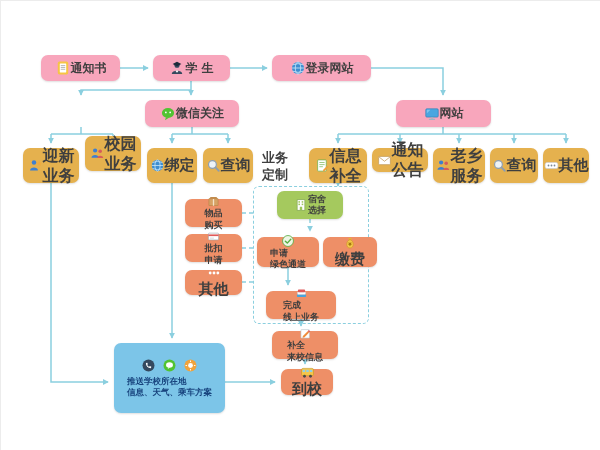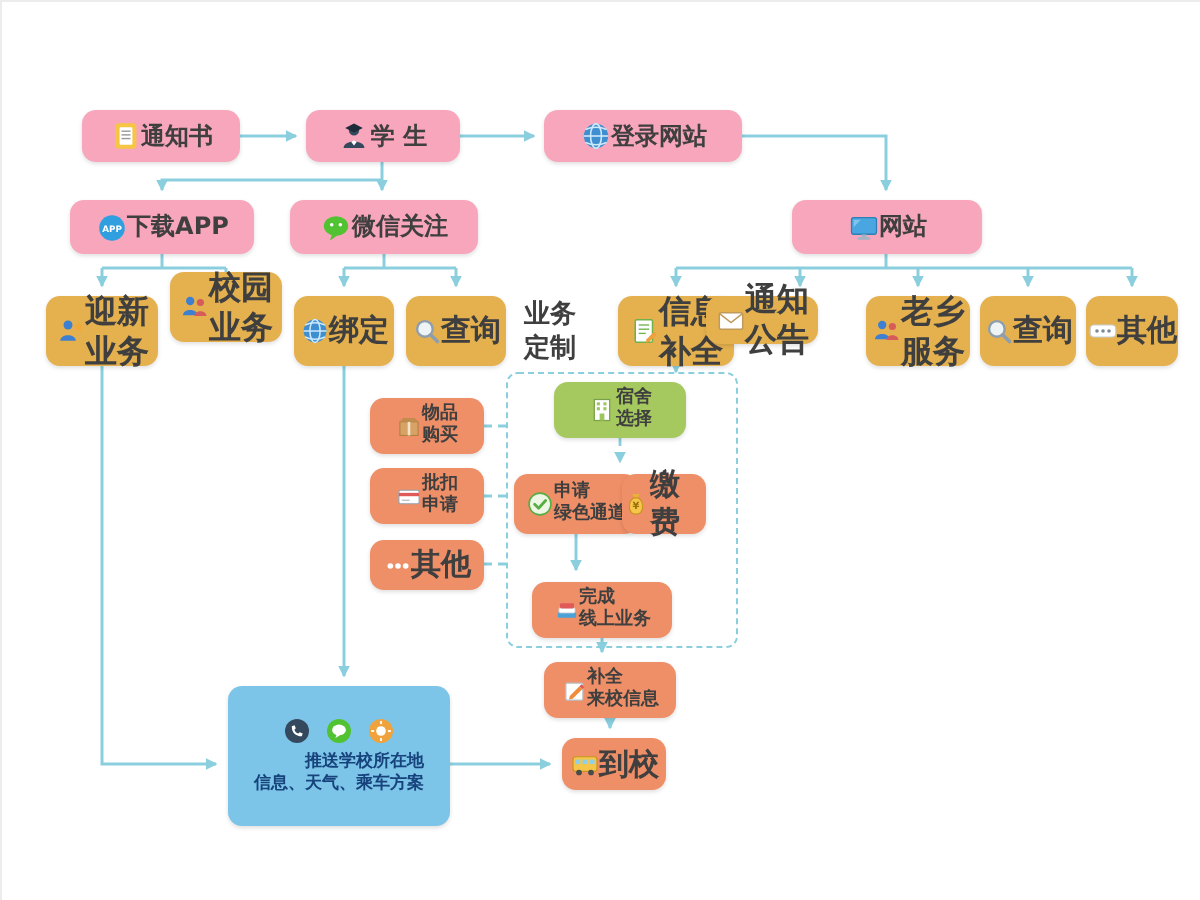--- a/index.html
+++ b/index.html
@@ -3,34 +3,34 @@
 <meta charset="utf-8">
 <style>
   html,body{margin:0;padding:0;}
   body{font-family:"DejaVu Sans","Liberation Sans",sans-serif;background:#fff;}
   #canvas{position:relative;width:600px;height:450px;background:#fff;border:1px solid #ececec;overflow:hidden;}
   .overlay{position:absolute;left:0;top:0;z-index:1;}
   .node{position:absolute;z-index:2;display:flex;align-items:center;justify-content:center;gap:0;
         border-radius:7px;color:var(--text,#3f3f3f);font-weight:bold;box-shadow:0 1px 2px rgba(0,0,0,.13);}
   .pink{background:var(--pink,#f8a6bc);}
   .gold{background:var(--gold,#e5b14e);}
-  .orange{background:var(--orange,#ee8f67);}
+  .orange{background:var(--orange,#ee8f67);flex-direction:column;}
   .green{background:var(--green,#a5c95e);}
   .blue{background:var(--blue,#7cc5e8);}
   .l1{font-size:12px;}
   .l1s{font-size:15px;}
   .l2{font-size:16px;line-height:1.25;text-align:right;}
   .l2s{font-size:9px;line-height:1.25;text-align:left;}
   .dashed-box{position:absolute;left:252px;top:185px;width:114px;height:136px;
         border:1.5px dashed var(--arrow,#8bcfdf);border-radius:6px;z-index:0;}
   .customize{position:absolute;left:251px;top:149px;width:46px;z-index:2;font-size:13px;font-weight:bold;
         color:var(--text,#3f3f3f);text-align:center;line-height:1.3;}
   .bluebox{flex-direction:column;gap:3px;padding:5px 4px;}
   .icon-row{display:flex;gap:6px;align-items:center;justify-content:center;}
-  .blue-text{font-size:8.5px;line-height:1.35;color:var(--blue-text,#17437d);text-align:right;font-weight:bold;}
+  .blue-text{font-size:8.5px;line-height:1.35;color:var(--blue-text,#17437d);text-align:left;font-weight:bold;}
   .ic{flex:0 0 auto;display:block;}
   .defs{position:absolute;width:0;height:0;overflow:hidden;}
 </style>
 </head>
 <body>
 
 <svg class="defs" aria-hidden="true">
   <defs>
     <symbol id="sym-doc" viewBox="0 0 20 20">
       <rect x="3.5" y="2" width="13" height="16" rx="2" fill="#f6c544"></rect>
@@ -228,26 +228,20 @@
       </svg>
     <span class="l1">学 生</span>
   </div>
   <div class="node pink" style="left:271px;top:54px;width:99px;height:26px">
     <svg class="ic" width="16" height="16">
         <use href="#sym-globe"></use>
       </svg>
     <span class="l1">登录网站</span>
   </div>
 
-  <div class="node pink" style="left:34px;top:99px;width:92px;height:27px">
-    <svg class="ic" width="16" height="16">
-        <use href="#sym-app"></use>
-      </svg>
-    <span class="l1">下载APP</span>
-  </div>
   <div class="node pink" style="left:144px;top:99px;width:94px;height:27px">
     <svg class="ic" width="16" height="16">
         <use href="#sym-wechat"></use>
       </svg>
     <span class="l1">微信关注</span>
   </div>
   <div class="node pink" style="left:395px;top:99px;width:95px;height:27px">
     <svg class="ic" width="16" height="16">
         <use href="#sym-monitor"></use>
       </svg>
@@ -282,21 +276,21 @@
   <div class="customize">
     <span>业务</span><br><span>定制</span>
   </div>
 
   <div class="node gold" style="left:308px;top:147px;width:58px;height:35px">
     <svg class="ic" width="15" height="15">
         <use href="#sym-form"></use>
       </svg>
     <span class="l2"><span>信息</span><br><span>补全</span></span>
   </div>
-  <div class="node gold" style="left:352px;top:147px;width:56px;height:24px">
+  <div class="node gold" style="left:371px;top:147px;width:56px;height:24px">
     <svg class="ic" width="15" height="15">
         <use href="#sym-mail"></use>
       </svg>
     <span class="l2"><span>通知</span><br><span>公告</span></span>
   </div>
   <div class="node gold" style="left:432px;top:147px;width:52px;height:35px">
     <svg class="ic" width="15" height="15">
         <use href="#sym-campus"></use>
       </svg>
     <span class="l2"><span>老乡</span><br><span>服务</span></span>
@@ -339,21 +333,21 @@
       </svg>
     <span class="l1s">其他</span>
   </div>
 
   <div class="node orange" style="left:256px;top:236px;width:62px;height:30px">
     <svg class="ic" width="14" height="14">
         <use href="#sym-leafcheck"></use>
       </svg>
     <span class="l2s"><span>申请</span><br><span>绿色通道</span></span>
   </div>
-  <div class="node orange" style="left:310px;top:236px;width:42px;height:30px">
+  <div class="node orange" style="left:322px;top:236px;width:54px;height:30px">
     <svg class="ic" width="14" height="14">
         <use href="#sym-bag"></use>
       </svg>
     <span class="l1s">缴费</span>
   </div>
   <div class="node orange" style="left:265px;top:290px;width:70px;height:28px">
     <svg class="ic" width="13" height="13">
         <use href="#sym-stack"></use>
       </svg>
     <span class="l2s"><span>完成</span><br><span>线上业务</span></span>

